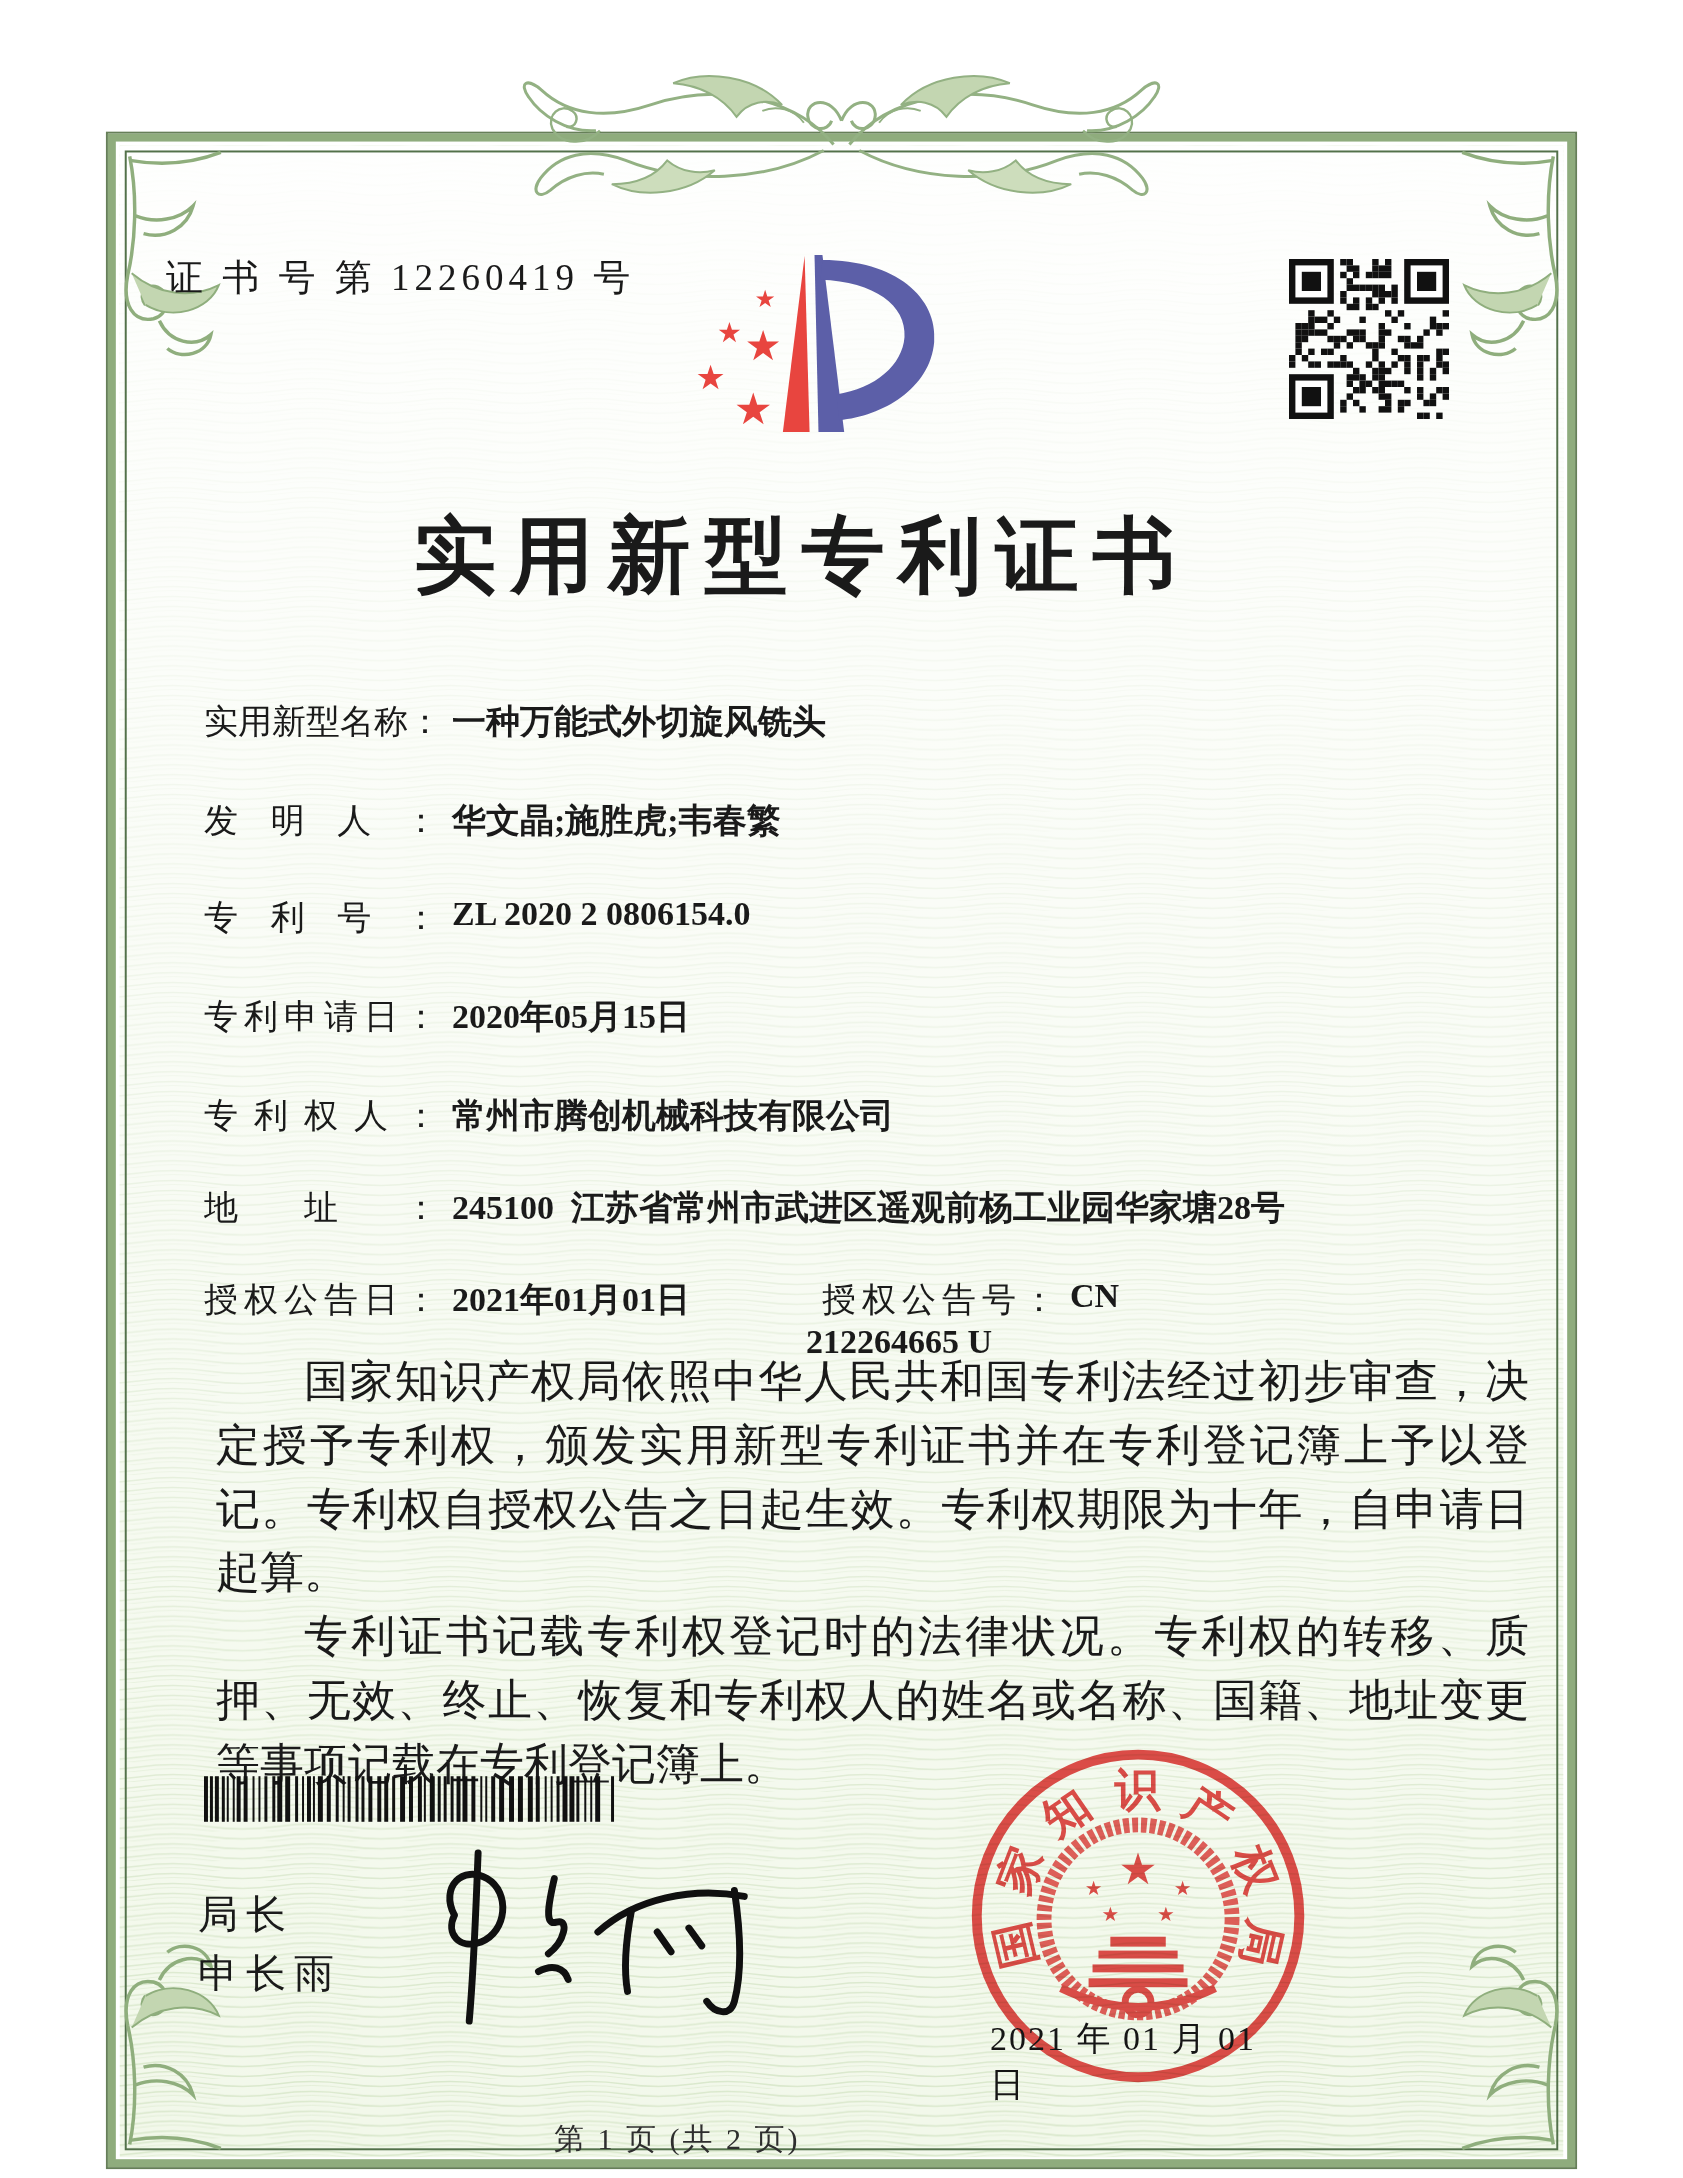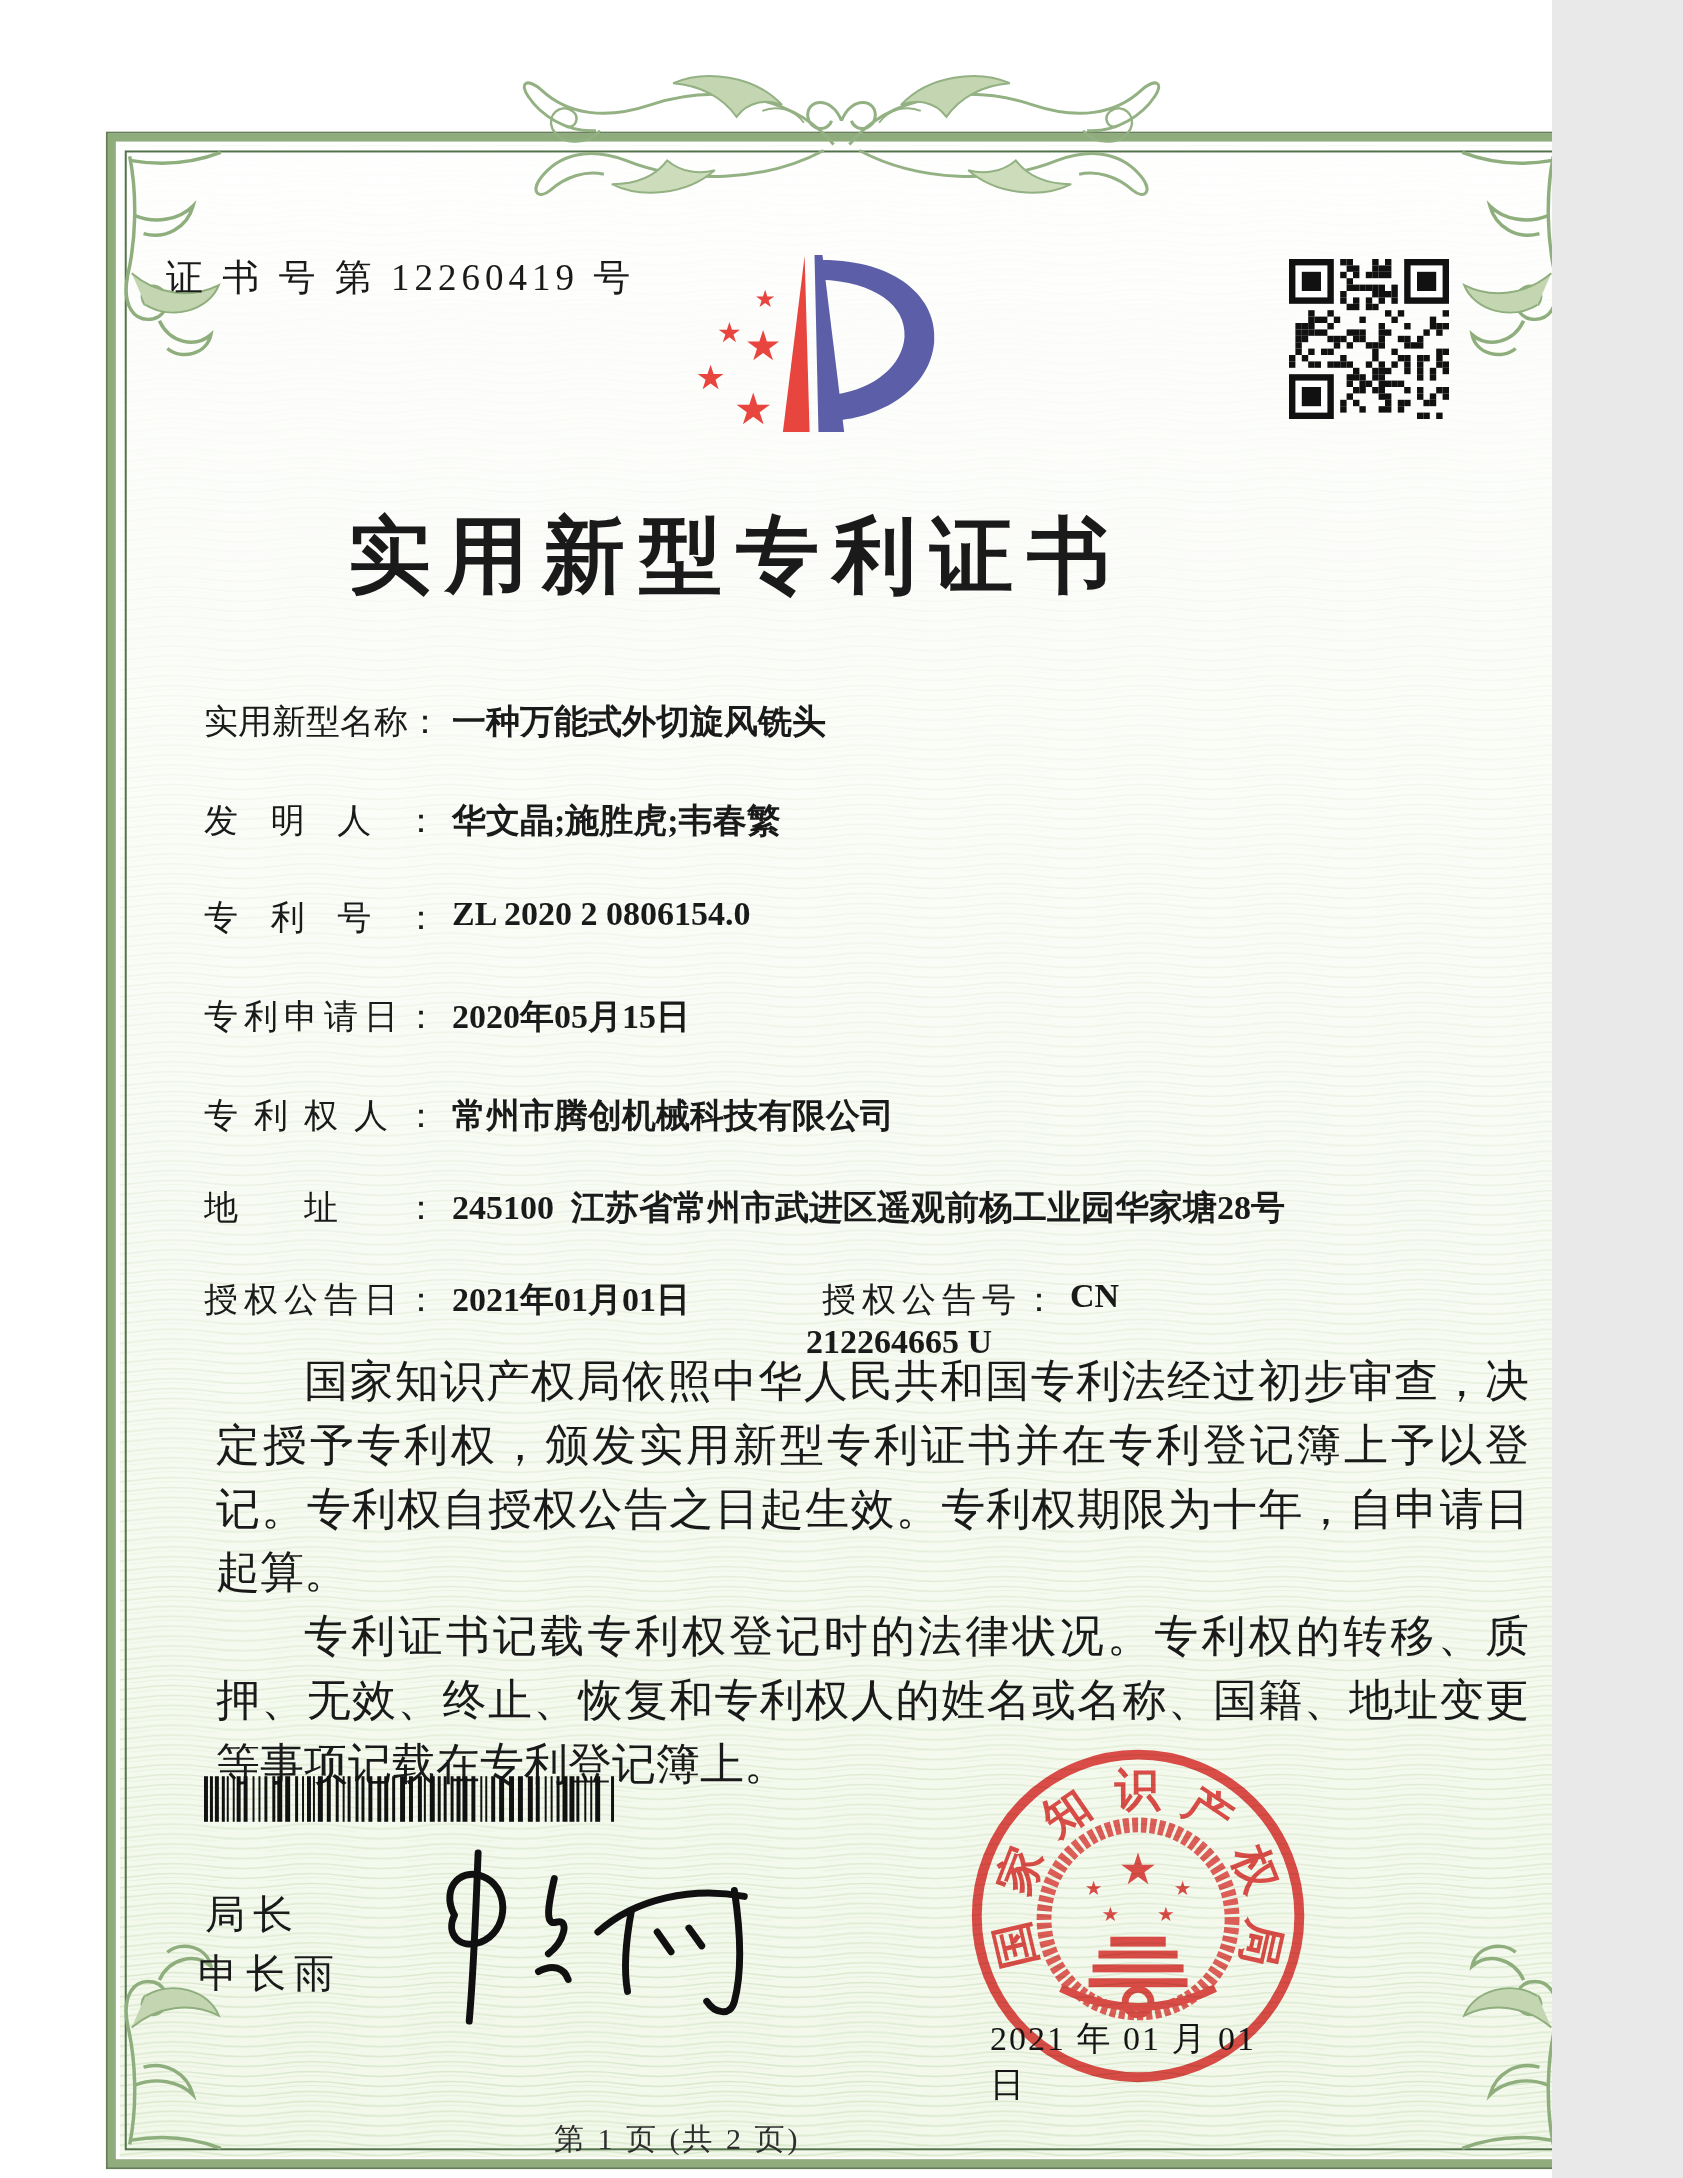--- a/index.html
+++ b/index.html
@@ -1,17 +1,17 @@
 <!DOCTYPE html>
 <html><head>
 <meta charset="utf-8">
 <style>
   html,body{margin:0;padding:0;background:#e9e9e9;}
   .page{
-    position:relative;width:1552px;height:2178px;background:#ffffff;overflow:hidden;
+    position:relative;width:1683px;height:2178px;background:#ffffff;overflow:hidden;
     font-family:"Liberation Serif","DejaVu Serif",serif;color:#1a1a1a;
   }
   .frame-svg{position:absolute;left:0;top:0;width:1683px;height:2178px;z-index:1;}
   .certno{position:absolute;left:166px;top:253px;font-size:37px;letter-spacing:5px;z-index:3;}
   .logo-svg{position:absolute;left:683px;top:242px;width:267px;height:208px;z-index:3;}
   .qr-svg{position:absolute;left:1289px;top:259px;width:160px;height:160px;z-index:3;}
   .title{
     position:absolute;left:0;right:0;top:501px;margin:0;text-align:center;
     font-size:83px;font-weight:600;letter-spacing:14px;transform:translateX(-40px);z-index:3;
   }
@@ -23,21 +23,21 @@
   }
   .fvalue{margin-left:14px;white-space:pre-wrap;font-weight:bold;}
   .pair2{position:absolute;left:618px;top:0;}
   .bodytext{
     position:absolute;left:188px;top:1350px;width:1313px;font-size:44px;line-height:1.45;
     text-align:justify;z-index:3;margin-left:28px;
   }
   .bodytext p{margin:0;text-indent:2em;}
   .bc-svg{position:absolute;left:204px;top:1776px;width:412px;height:46px;z-index:3;}
   .sig-title{position:absolute;left:198px;top:1887px;font-size:40px;letter-spacing:8px;
-    font-family:Liberation Sans, sans-serif;font-weight:500;z-index:3;margin-left:7px;}
+    font-family:Liberation Sans, sans-serif;font-weight:500;z-index:3;}
   .sig-name{position:absolute;left:198px;top:1946px;font-size:40px;letter-spacing:8px;
     font-family:"Liberation Sans","DejaVu Sans",sans-serif;font-weight:500;z-index:3;}
   .signature-svg{position:absolute;left:396px;top:1839px;width:376px;height:190px;z-index:4;}
   .seal-svg{position:absolute;left:950px;top:1723px;width:386px;height:376px;z-index:4;
     mix-blend-mode:multiply;opacity:.93;}
   .seal-date{position:absolute;left:990px;top:2016px;width:297px;
     font-size:34px;letter-spacing:2px;color:#151515;z-index:5;}
   .footer{position:absolute;left:554px;top:2119px;width:317px;
     font-size:30px;letter-spacing:3px;color:#2e2e2e;z-index:3;}
 </style>

